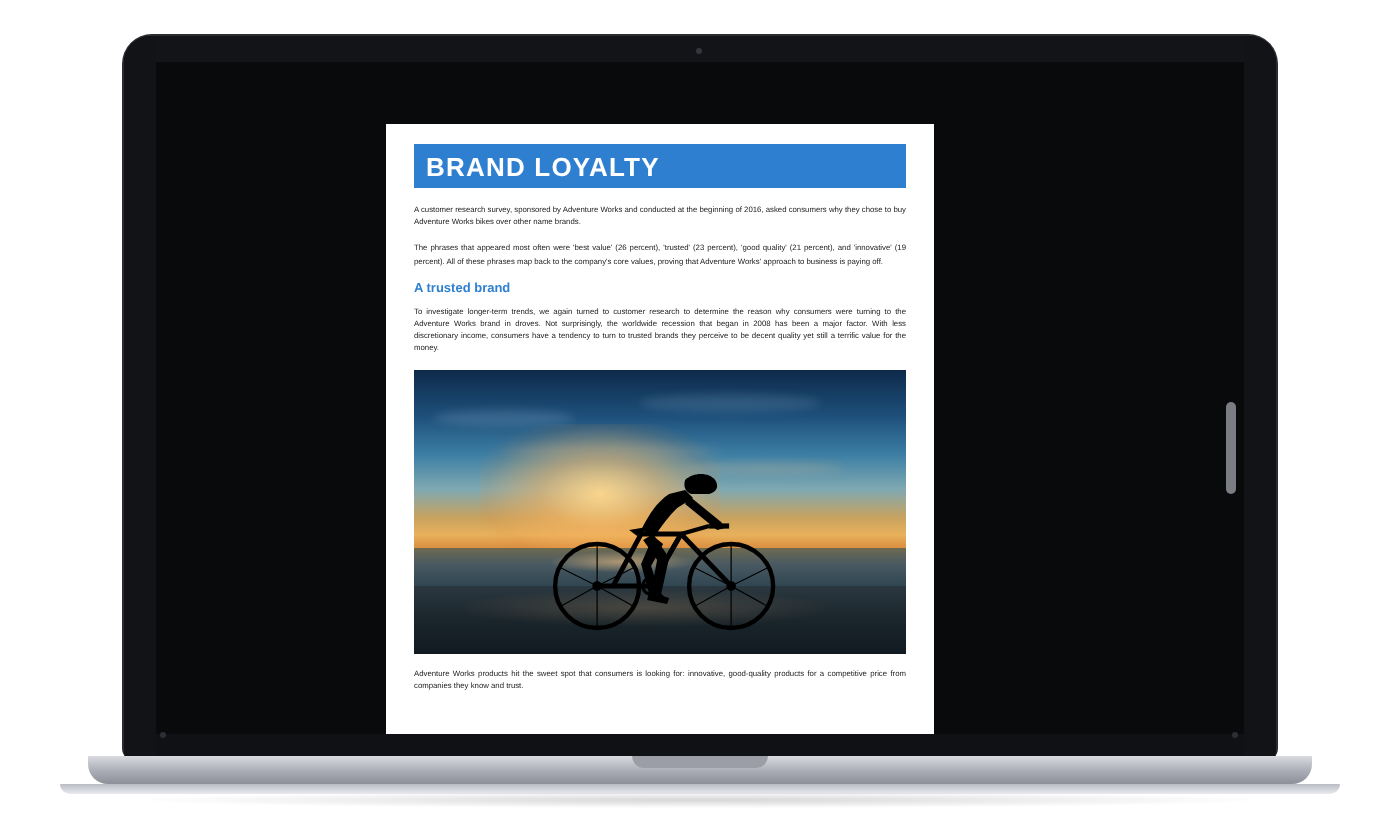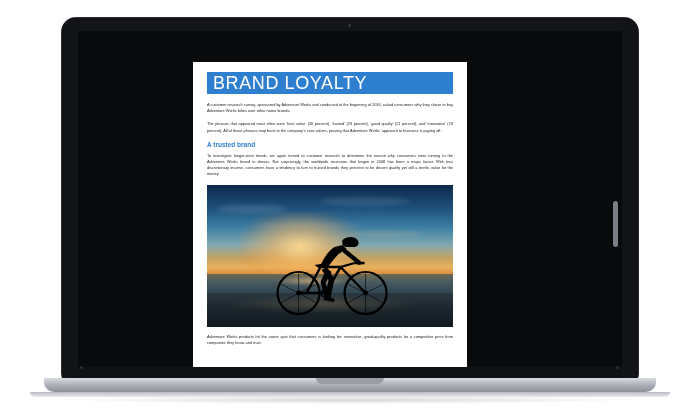--- a/index.html
+++ b/index.html
@@ -143,23 +143,23 @@
     background: #2f7fd1;
     height: 22px;
     display: flex;
     align-items: center;
     padding-left: 6px;
     box-sizing: border-box;
     margin-bottom: 8px;
   }
   .doc-title {
     color: #ffffff;
-    font-size: 18px;
+    font-size: 13px;
     letter-spacing: 0.6px;
-    font-weight: normal;
+    font-weight: bold;
     font-family: "Liberation Sans", sans-serif;
   }
 
   .para {
     font-size: 3.9px;
     line-height: 6.2px;
     color: #1b1b1b;
     text-align: justify;
     margin: 0 0 7px 0;
     font-family: "Liberation Sans", sans-serif;

